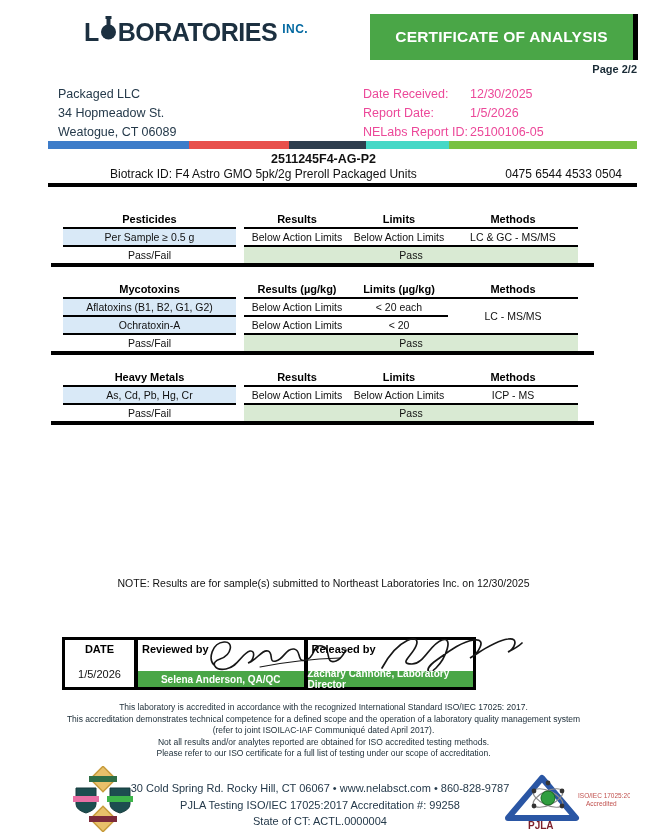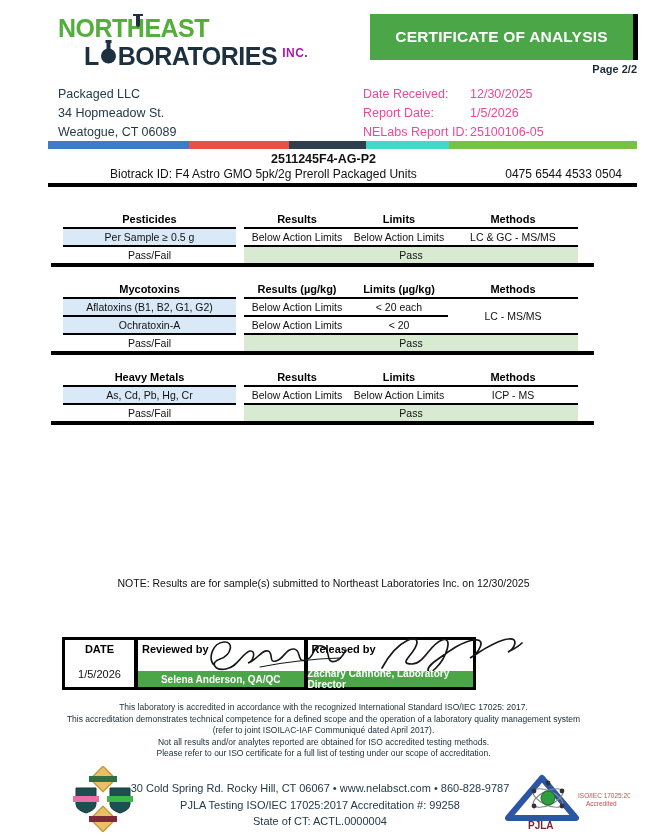--- a/index.html
+++ b/index.html
@@ -6,21 +6,21 @@
   html,body { background:#fff; }
   body { font-family:"Liberation Sans", sans-serif; }
   .page { position:relative; width:647px; height:837px; background:#fff; overflow:hidden; color:#24394a; }
 
   
   .logo { position:absolute; left:58px; top:16px; }
   .logo-line1 { position:relative; font-size:25px; font-weight:bold; color:#53ae3a; letter-spacing:-0.5px; line-height:24px; }
   .tube-icon { position:absolute; left:74px; top:-9px; }
   .logo-line2 { position:relative; margin-left:26px; font-size:25px; font-weight:bold; color:#1c3040; letter-spacing:-0.5px; line-height:26px; display:flex; align-items:flex-end; }
   .flask-icon { display:inline-block; margin:0 1px 1px 1px; }
-  .logo-inc { font-size:12px; font-weight:bold; color:#a21caf; margin:0 0 3px 5px; letter-spacing:0.5px; }
+  .logo-inc { font-size:12px; font-weight:bold; color:#0369a1; margin:0 0 3px 5px; letter-spacing:0.5px; }
 
   .banner { position:absolute; left:370px; top:14px; width:268px; height:46px; background:#4aa647; border-right:5px solid #000;
             display:flex; align-items:center; justify-content:center; color:#fff; font-size:15.5px; font-weight:bold; letter-spacing:0.2px; }
   .page-num { position:absolute; right:10px; top:63px; font-size:11px; font-weight:bold; color:#1a2b36; }
 
   .client { position:absolute; left:58px; top:85px; font-size:12.5px; line-height:19px; color:#24394a; }
   .report-info { position:absolute; left:363px; top:85px; font-size:12.5px; line-height:19px; color:#ec4899; }
   .report-info .ri-row { display:flex; }
   .report-info .ri-label { width:107px; }
   .report-info .ri-value { }
@@ -69,29 +69,20 @@
   .badges { position:absolute; left:58px; top:766px; width:90px; height:66px; }
   .f-center { position:absolute; left:120px; top:780px; width:400px; text-align:center; font-size:11px; line-height:16.5px; color:#24394a; }
   .pjla { position:absolute; left:500px; top:770px; width:130px; height:62px; }
 </style>
 </head>
 <body>
 
 <div class="page">
 
   <div class="logo">
-    <div class="logo-line1">
-      <span>NORTHEAST</span>
-      <span class="tube-icon">
-        <svg width="12" height="14" viewBox="0 0 12 14">
-            <rect x="1" y="0" width="10" height="2" fill="#1c3040"></rect>
-            <path d="M4,2 h4 v9 a2,2 0 0 1 -4,0 z" fill="#1c3040"></path>
-          </svg>
-      </span>
-    </div>
     <div class="logo-line2">
       <span>L</span>
       <span class="flask-icon">
         <svg width="17" height="24" viewBox="0 0 17 24">
             <rect x="5.5" y="0" width="6" height="3" fill="#1c3040"></rect>
             <rect x="6.5" y="2" width="4" height="8" fill="#1c3040"></rect>
             <circle cx="8.5" cy="16" r="7.5" fill="#1c3040"></circle>
           </svg>
       </span>
       <span>BORATORIES</span>

